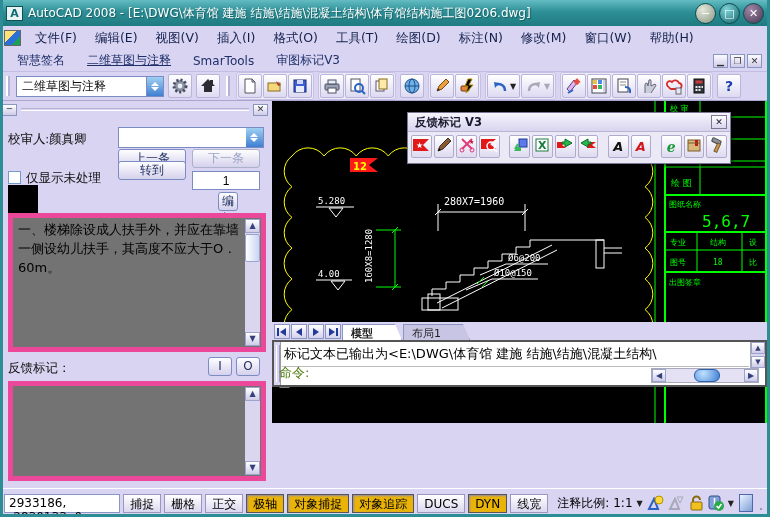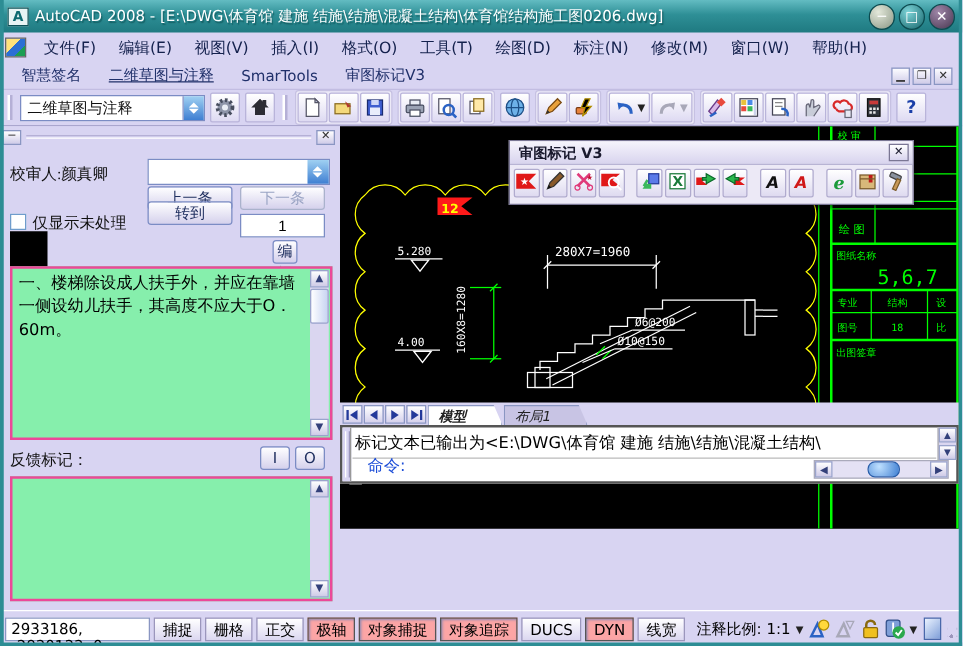--- a/index.html
+++ b/index.html
@@ -61,21 +61,21 @@
   #panel-head .groove { flex:1; height:3px; border-top:1px solid #b5b0d6; border-bottom:1px solid #fff; margin:0 4px; }
   .plabel { position:absolute; white-space:nowrap;font-family:Liberation Serif, serif; }
   .pbtn { position:absolute; height:19px; background:linear-gradient(#fefeff,#d5d1ec); border:1px solid #7b8cc4;
     border-radius:3px; font-size:12px; color:#203060; text-align:center; line-height:17px; }
   .pbtn.disabled { color:#9aa4c4; border-color:#aab2cc; }
   #panel-select { position:absolute; left:118px; top:26px; width:146px; height:21px; background:#fff;
     border:1px solid #7b8cc4; display:flex; }
   #panel-select .spin { margin-left:auto; width:17px; height:19px; background:linear-gradient(#9fd0f2,#3f7fd2); position:relative; }
   #only-chk { position:absolute; left:8px; top:70px; width:13px; height:13px; background:#fff; border:1px solid #6f9ccc; }
   #swatch { position:absolute; left:8px; top:84px; width:30px; height:30px; background:#000; }
-  .ptext { position:absolute; left:8px; width:258px; background:#86efac; border:2px solid #ec4899;
+  .ptext { position:absolute; left:8px; width:258px; background:#737373; border:5px solid #ec4899;
     font-size:13px; color:#000; padding:3px 20px 3px 5px; line-height:1.45; overflow:hidden; }
   .vscroll { position:absolute; right:1px; top:1px; bottom:1px; width:15px; background:#dad6f0; }
   .vscroll .arr { position:absolute; left:0; width:15px; height:14px; background:linear-gradient(#fff,#cfcbe8);
     border:1px solid #9aa4cc; color:#33407a; font-size:8px; text-align:center; line-height:12px; }
   .vscroll .arr.up { top:0; } .vscroll .arr.dn { bottom:0; }
   .vscroll .thumb { position:absolute; left:0; top:15px; width:15px; height:28px;
     background:linear-gradient(90deg,#fff,#c8d4f2); border:1px solid #9aa4cc; border-radius:2px; }
   .iobtn { position:absolute; width:24px; height:19px; background:linear-gradient(#fefeff,#d5d1ec);
     border:1px solid #7b8cc4; border-radius:3px; font-size:12px; text-align:center; line-height:17px; color:#203060; }
 
@@ -95,52 +95,52 @@
     border-radius:2px; display:flex; align-items:center; justify-content:center; font-weight:bold; }
   .ft-sep { width:6px; }
 
   
   #tabstrip { position:absolute; left:272px; top:322px; width:495px; height:18px; background:#d8d4f2;
     display:flex; align-items:flex-end; gap:1px; padding-left:2px; }
   .navbtn { width:16px; height:15px; background:linear-gradient(#fff,#d5d1ec); border:1px solid #8a96c2;
     display:flex; align-items:center; justify-content:center; margin-bottom:1px; }
   .navbtn svg { display:block; }
   .tab { height:16px; font-size:11px; padding:1px 28px 0 8px; color:#222; border:1px solid #8a96c2; border-bottom:none;
-    clip-path:polygon(0 0,calc(100% - 7px) 0,100% 100%,0 100%); background:#c8c4e4;font-style:italic; }
+    clip-path:polygon(0 0,calc(100% - 7px) 0,100% 100%,0 100%); background:#c8c4e4; }
   .tab.active { background:#fff; font-weight:bold; }
 
   
   #cmd { position:absolute; left:272px; top:340px; width:495px; height:47px; background:#fff;
     border:2px solid #555; border-right:2px solid #555; }
   #cmd .cgrip { position:absolute; left:0; top:0; bottom:0; width:7px; background:#d8d4f2;
     border-right:1px solid #999; }
   #cmd .cgrip:before { content:""; position:absolute; left:2px; top:3px; bottom:3px; width:2px;
     border-left:1px solid #fff; border-right:1px solid #9b96bc; }
   #cmd-line1 { position:absolute; left:8px; top:0; right:16px; height:25px; font-size:13px; color:#000;
     white-space:nowrap; overflow:hidden; padding:3px 2px; border-bottom:1px solid #bbb; }
   #cmd-vscroll { position:absolute; right:0; top:0; width:15px; height:26px; background:#dad6f0; border-left:1px solid #aaa; }
   #cmd-vscroll .arr { position:absolute; left:0; width:14px; height:12px; background:linear-gradient(#fff,#cfcbe8);
     border:1px solid #9aa4cc; font-size:7px; text-align:center; line-height:10px; color:#33407a; }
   #cmd-vscroll .arr.up{top:0;} #cmd-vscroll .arr.dn{bottom:0;}
-  #cmd-line2 { position:absolute; left:20px; bottom:3px; font-size:13px; color:#1d4ed8; }
+  #cmd-line2 { position:absolute; left:5px; bottom:3px; font-size:13px; color:#4d7c0f; }
   #cmd-hscroll { position:absolute; right:6px; bottom:2px; width:108px; height:15px; background:#e4e1f4;
     border:1px solid #aab; display:flex; align-items:center; }
   #cmd-hscroll .harr { width:14px; height:13px; background:linear-gradient(#fff,#cfcbe8); border:1px solid #9aa4cc;
     font-size:8px; line-height:11px; text-align:center; color:#33407a; }
   #cmd-hscroll .hthumb { width:26px; height:13px; margin-left:28px; border-radius:6px;
     background:radial-gradient(circle at 35% 30%,#bfe0ff,#3f7fd2); border:1px solid #2a5faa; }
 
   
   #statusbar { position:absolute; left:0; top:488px; width:770px; height:29px; background:#d8d4f2;
     border-top:1px solid #fff; display:flex; align-items:center; padding:0 4px; gap:3px; font-size:12px; color:#000; }
   #coords { width:168px; height:19px; background:#fff; border:1px solid #8a96c2; font-size:12px;
     padding:1px 4px; color:#000; }
   .toggle { height:19px; padding:1px 6px; border:1px solid #9b96bc; background:linear-gradient(#fff,#dbd7f0);
     line-height:16px; white-space:nowrap; }
-  .toggle.on { background:#fca5a5; border-color:#555; box-shadow:inset 1px 1px 2px #8f8ab2; }
+  .toggle.on { background:#eab308; border-color:#555; box-shadow:inset 1px 1px 2px #8f8ab2; }
   #anno-scale { margin-left:6px; white-space:nowrap; display:flex; align-items:center; gap:4px; }
   .dd-arrow { font-size:8px; color:#222; }
   .sicon { width:20px; height:20px; display:flex; align-items:center; justify-content:center; }
   #clean-screen { width:20px; height:18px; border:1px solid #4a68aa;
     background:linear-gradient(135deg,#eaf2ff,#7f9fd8); margin-left:2px; }
   #grip-dots { margin-left:2px; width:12px; height:16px;
     background:
       radial-gradient(circle 1.5px at 9px 14px,#9b96bc 95%,transparent),
       radial-gradient(circle 1.5px at 9px 8px,#9b96bc 95%,transparent),
       radial-gradient(circle 1.5px at 3px 14px,#9b96bc 95%,transparent); }
@@ -505,21 +505,21 @@
           <text x="397" y="184">出图签章</text>
           <text x="397" y="284">执业签章</text>
         </g>
 
         <polygon points="288,256 288,277 293,272 296,280 299,278.5 296,271 302,271" fill="#ffffff" stroke="#000" stroke-width="0.5"></polygon>
       </svg>
     </div>
 
     <div id="float-tb">
       <div class="ft-title">
-        <span>审图标记 V3</span>
+        <span>反馈标记 V3</span>
         <div class="ft-close">✕</div>
       </div>
       <div class="ft-body">
         <div class="ftbtn">
             <span><svg width="18" height="16">
                 <polygon points="1,2 17,2 11,8 17,14 1,14" fill="#e01818"></polygon>
                 <text x="4" y="11" fill="#fff" font-size="8">★</text>
               </svg></span>
           </div>
         <div class="ftbtn">

